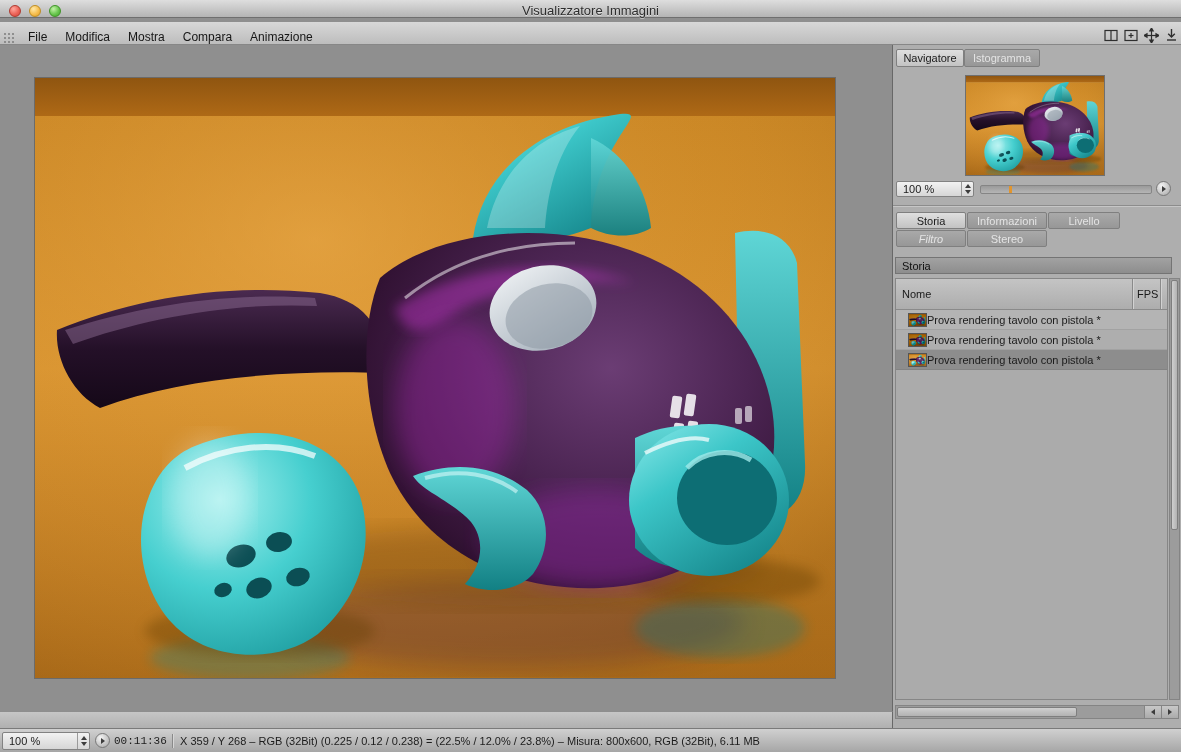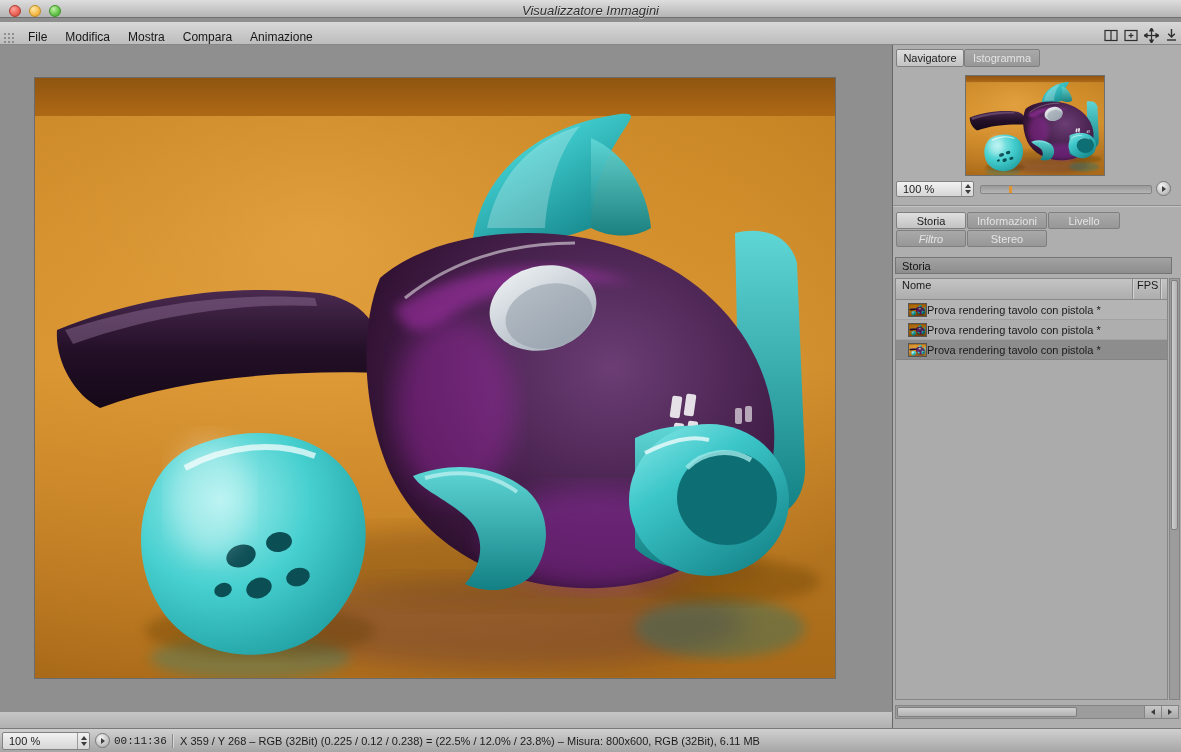--- a/index.html
+++ b/index.html
@@ -9,21 +9,20 @@
     font-size: 12px; color: #1a1a1a;
     background: #8f8f8f; overflow: hidden;
   }
   .window { position: absolute; inset: 0; }
 
   
   .titlebar {
     position: absolute; left: 0; top: 0; width: 100%; height: 18px;
     background: linear-gradient(#dedede, #b4b4b4);
     border-bottom: 1px solid #6f6f6f;
-    font-style: italic;
   }
   .title {
     text-align: center; line-height: 21px; font-size: 13px; color: #2e2e2e;
     text-shadow: 0 1px 0 rgba(255,255,255,.5);
   }
   .traffic { position: absolute; top: 5px; width: 12px; height: 12px; border-radius: 50%; }
   .t-red    { left: 9px;  background: radial-gradient(circle at 35% 30%, #ffa79d, #ec6459 55%, #d14437); border: 1px solid #b03a30; }
   .t-yellow { left: 29px; background: radial-gradient(circle at 35% 30%, #ffe9a8, #f6be4f 55%, #df9c27); border: 1px solid #c08e23; }
   .t-green  { left: 49px; background: radial-gradient(circle at 35% 30%, #c4f2a8, #69c74f 55%, #43a22c); border: 1px solid #3f9427; }
 
@@ -106,22 +105,22 @@
     background: linear-gradient(#a2a2a2, #8d8d8d);
     border: 1px solid #747474; font-size: 11px; color: #111;
     display: flex; align-items: center; padding-left: 6px;
   }
 
   .list-box {
     position: absolute; left: 2px; top: 233px; width: 273px; height: 422px;
     background: #ababab; border: 1px solid #868686;
   }
   .col-header {
-    height: 21px; background: linear-gradient(#c4c4c4, #adadad);
-    border-bottom: 1px solid #8a8a8a; display: flex; font-size: 11px;
+    height: 31px; background: linear-gradient(#c4c4c4, #adadad);
+    border-bottom: 1px solid #8a8a8a; display: flex; align-items: center; font-size: 11px;
   }
   .col-name { flex: 1; padding-left: 6px; }
   .col-sep { width: 1px; height: 100%; background: #8a8a8a; box-shadow: 1px 0 0 #d2d2d2; }
   .col-fps { width: 27px; padding-left: 4px; }
   .col-rest { width: 6px; }
 
   .hrow { height: 20px; display: flex; align-items: center; font-size: 11px; border-bottom: 1px solid #a2a2a2; }
   .hrow.r0 { background: #b4b4b4; }
   .hrow.r1 { background: #aeaeae; }
   .hrow.selected { background: #8d8d8d; border-bottom: 1px solid #838383; }

